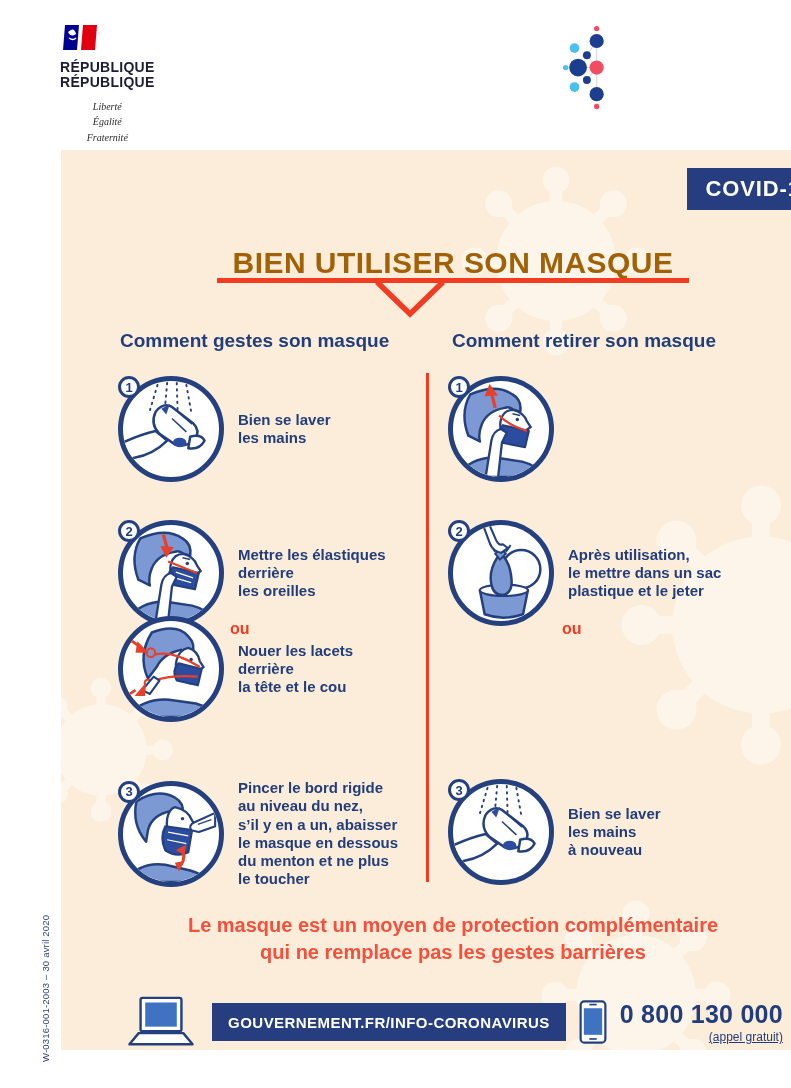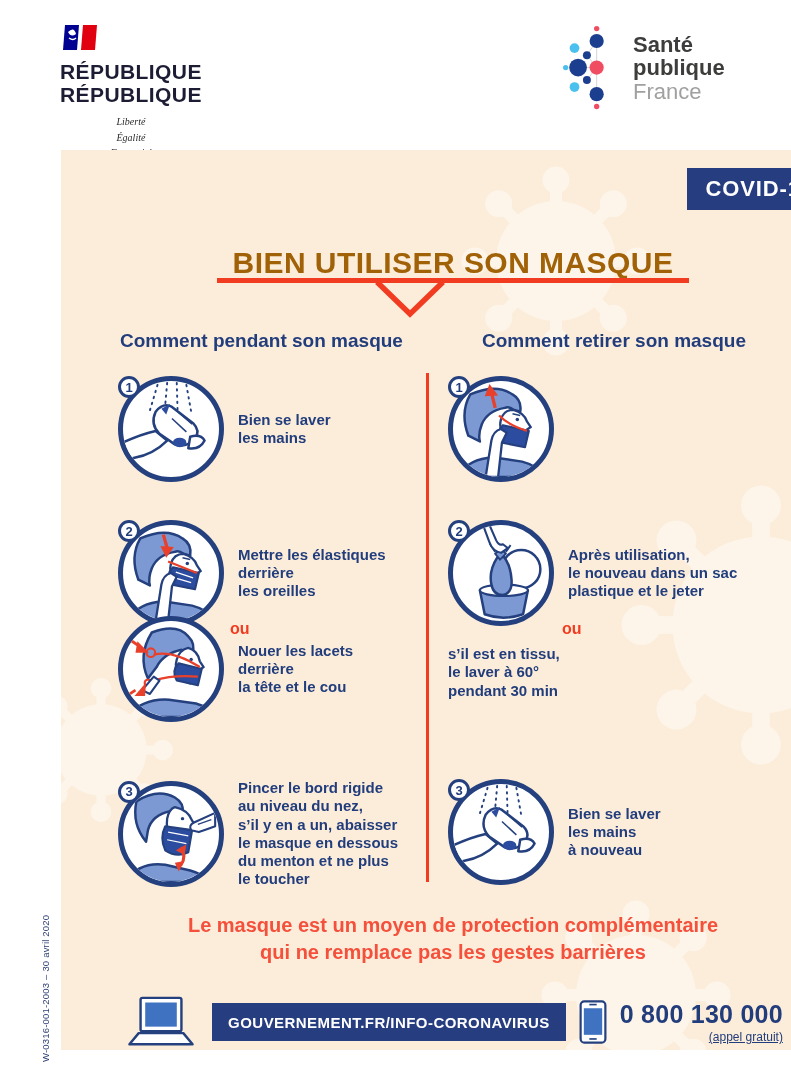--- a/index.html
+++ b/index.html
@@ -1,42 +1,42 @@
 <!DOCTYPE html>
 <html><head>
 <meta charset="utf-8">
 <style>
   * { margin:0; padding:0; box-sizing:border-box; }
   body { background:#ffffff; font-family:"Liberation Sans", sans-serif; }
   .page { position:relative; width:791px; height:1088px; background:#ffffff; overflow:hidden; }
 
   
   .rf-logo { position:absolute; left:60px; top:24px; }
-  .rf-name { font-size:21px; font-weight:bold; color:#1c1c34; line-height:1.1; letter-spacing:.02em; margin-top:5px; }
+  .rf-name { font-size:14px; font-weight:bold; color:#1c1c34; line-height:1.1; letter-spacing:.02em; margin-top:5px; }
   .rf-motto { font-family:"Liberation Serif", serif; font-style:italic; font-size:10px; color:#2b2b2b; line-height:1.55; margin-top:8px; white-space:pre-line;text-align:center; }
   .spf-logo { position:absolute; left:563px; top:20px; display:flex; align-items:center; gap:8px; }
   .spf-text { line-height:1.05; }
   .spf-l1, .spf-l2 { font-size:22px; font-weight:bold; color:#3d3d3c; }
   .spf-l3 { font-size:22px; font-weight:normal; color:#a0a09f; }
 
   
   .poster { position:absolute; left:61px; top:150px; width:784px; height:900px; background:#fcedda; overflow:hidden; }
   .virus { position:absolute; z-index:0; }
   .layer { position:absolute; inset:0; z-index:1; }
 
   .covid-badge { position:absolute; top:18px; right:13px; background:#263d80; color:#ffffff;
     font-size:22px; font-weight:bold; letter-spacing:.04em; padding:8px 18px; }
 
   .title { position:absolute; top:96px; left:0; right:0; text-align:center;
     font-size:30px; font-weight:bold; letter-spacing:.015em; color:#a16207; }
   .underline { position:absolute; top:128px; left:50%; transform:translateX(-50%); }
 
   .col-heading { position:absolute; top:180px; font-size:19px; font-weight:bold; color:#223d7c; }
   .col-heading.left { left:59px; }
-  .col-heading.right { left:391px;margin-left:30px; }
+  .col-heading.right { left:391px; }
 
   .divider { position:absolute; left:365px; top:223px; width:3px; height:509px; background:#f23c22; }
 
   .step { position:absolute; display:flex; align-items:center; gap:14px; }
   .step.lcol { left:57px; width:305px; }
   .step.rcol { left:387px; width:322px; }
   .disc { position:relative; width:106px; height:106px; flex-shrink:0; background:#ffffff;
     border:5px solid #24407e; border-radius:50%; overflow:visible; }
   .disc svg.art { position:absolute; inset:0; border-radius:50%; }
   .num { position:absolute; top:-5px; left:-5px; width:22px; height:22px; background:#ffffff;
@@ -137,25 +137,20 @@
       <circle cx="38" cy="17" r="8" fill="#1c3e8f"></circle>
       <circle cx="38" cy="77" r="8" fill="#1c3e8f"></circle>
       <circle cx="38" cy="3" r="3" fill="#f04d63"></circle>
       <circle cx="38" cy="91" r="3" fill="#f04d63"></circle>
       <circle cx="27" cy="33" r="4.5" fill="#1c3e8f"></circle>
       <circle cx="27" cy="61" r="4.5" fill="#1c3e8f"></circle>
       <circle cx="13" cy="25" r="5.5" fill="#4ac0ee"></circle>
       <circle cx="13" cy="69" r="5.5" fill="#4ac0ee"></circle>
       <circle cx="3" cy="47" r="3" fill="#4ac0ee"></circle>
     </svg>
-    <div class="spf-text">
-      <div class="spf-l1">Santé</div>
-      <div class="spf-l2">publique</div>
-      <div class="spf-l3">France</div>
-    </div>
   </div>
 
   <div class="poster">
 
     <svg class="virus" style="left:390px; top:6px;" width="210" height="210" viewBox="-10 -10 140 140">
         <use href="#virus-shape"></use>
       </svg>
     <svg class="virus" style="left:545px; top:320px;" width="310" height="310" viewBox="-10 -10 140 140">
         <use href="#virus-shape"></use>
       </svg>
@@ -169,21 +164,21 @@
     <div class="layer">
       <div class="covid-badge">COVID-19</div>
 
       <div class="title">BIEN UTILISER SON MASQUE</div>
 
       <svg class="underline" width="472" height="42" viewBox="0 0 472 42">
         <rect x="0" y="0" width="472" height="5" fill="#f23c22"></rect>
         <path d="M160,4 L193,36 L226,4" fill="none" stroke="#f23c22" stroke-width="5.5"></path>
       </svg>
 
-      <div class="col-heading left">Comment pendant son masque</div>
+      <div class="col-heading left">Comment gestes son masque</div>
       <div class="col-heading right">Comment retirer son masque</div>
 
       <div class="divider"></div>
 
       <div class="step lcol" style="top:226px;">
         <div class="disc">
           <div class="num">1</div>
           <svg class="art" viewBox="0 0 100 100">
             <g stroke="#24407e" stroke-width="2" stroke-dasharray="1.5,5" stroke-linecap="round">
               <line x1="36" y1="4" x2="27" y2="34"></line>
@@ -308,30 +303,27 @@
             <circle cx="71" cy="46" r="20" fill="none" stroke="#24407e" stroke-width="2.6"></circle>
             <path d="M28,68 L78,68 L73,93 Q52,100 33,93 Z" fill="#7d99d3" stroke="#24407e" stroke-width="2.6" stroke-linejoin="round"></path>
             <ellipse cx="53" cy="68" rx="25" ry="6" fill="#ffffff" stroke="#24407e" stroke-width="2.2"></ellipse>
             <path d="M46,34 Q37,48 40,62 Q42,73 52,73 Q62,71 61,57 Q60,42 53,33 Z" fill="#7d99d3" stroke="#24407e" stroke-width="2.6" stroke-linejoin="round"></path>
             <path d="M44,30 L50,24 L55,30 L49,36 Z" fill="#7d99d3" stroke="#24407e" stroke-width="2"></path>
             <path d="M44,28 L38,19 M55,28 L60,21" stroke="#24407e" stroke-width="2"></path>
             <path d="M38,0 L45,16 Q48,22 52,20 L57,24 L50,29 Q41,27 38,18 L32,2 Z" fill="#ffffff" stroke="#24407e" stroke-width="2.2" stroke-linejoin="round"></path>
           </svg>
         </div>
         <div class="step-text">Après utilisation,
-le nouveau dans un sac
+le mettre dans un sac
 plastique et le jeter</div>
       </div>
 
       <div class="or rcol">ou</div>
 
       <div class="step rcol" style="top:495px;">
-        <div class="step-text">s’il est en tissu,
-le laver à 60°
-pendant 30 min</div>
       </div>
 
       <div class="step rcol" style="top:629px;">
         <div class="disc">
           <div class="num">3</div>
           <svg class="art" viewBox="0 0 100 100">
             <g stroke="#24407e" stroke-width="2" stroke-dasharray="1.5,5" stroke-linecap="round">
               <line x1="36" y1="4" x2="27" y2="34"></line>
                 <line x1="46" y1="2" x2="43" y2="36"></line>
               <line x1="56" y1="2" x2="57" y2="36"></line>

